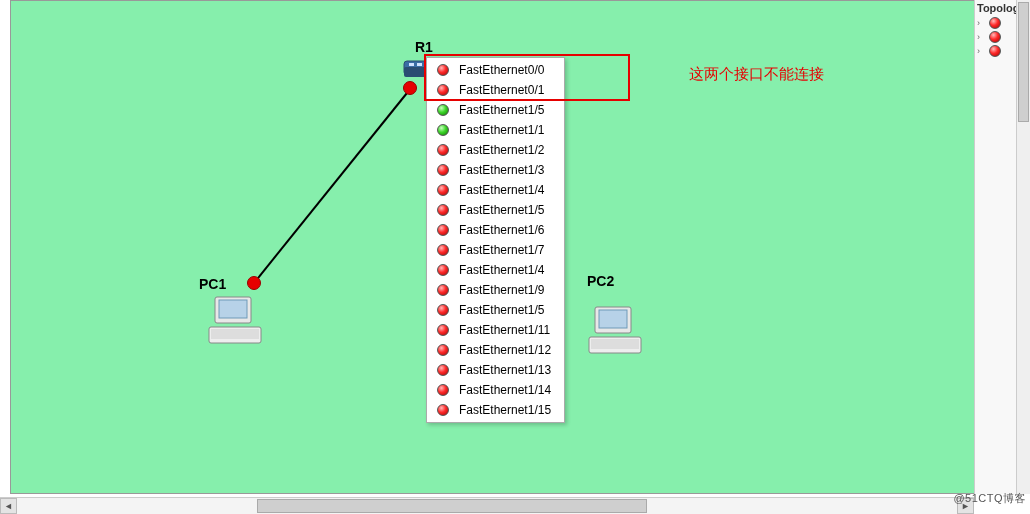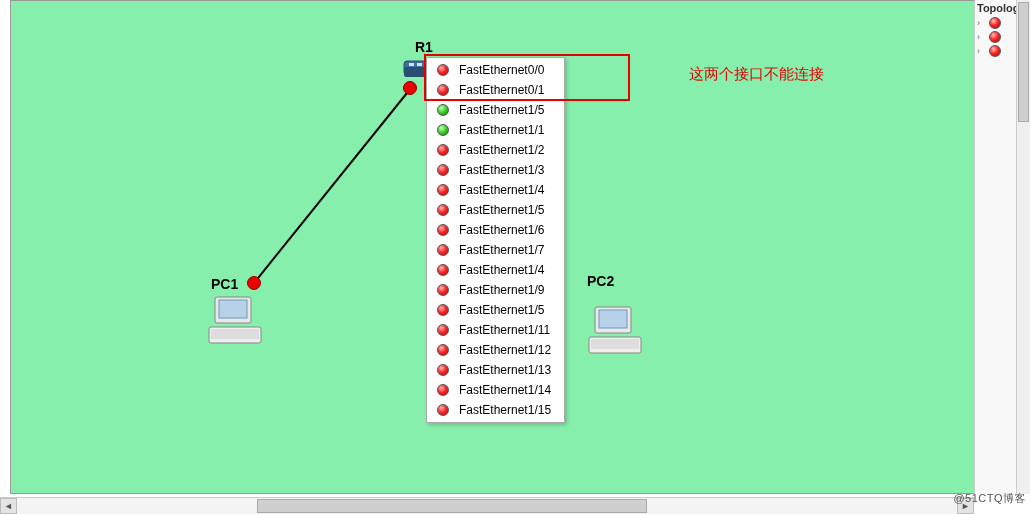--- a/index.html
+++ b/index.html
@@ -196,21 +196,21 @@
   <div class="device-label" style="left:404px; top:38px;">R1</div>
   <svg class="router-icon" style="left:392px; top:56px;">
     <rect x="1" y="4" width="42" height="14" rx="3" fill="#3a6ea5" stroke="#2a4d72"></rect>
     <rect x="1" y="10" width="42" height="10" rx="2" fill="#2a4d72"></rect>
     <rect x="6" y="6" width="5" height="3" fill="#cfe3ff"></rect>
     <rect x="14" y="6" width="5" height="3" fill="#cfe3ff"></rect>
     <rect x="22" y="6" width="5" height="3" fill="#cfe3ff"></rect>
     <rect x="30" y="6" width="5" height="3" fill="#cfe3ff"></rect>
   </svg>
 
-  <div class="device-label" style="left:200px; top:275px;">PC1</div>
+  <div class="device-label" style="left:188px; top:275px;">PC1</div>
   <svg class="pc-icon" style="left:196px; top:294px;">
     <rect x="8" y="2" width="36" height="26" rx="2" fill="#e8e8e8" stroke="#888"></rect>
     <rect x="12" y="5" width="28" height="18" fill="#b7d2e8" stroke="#6e9ab8"></rect>
     <rect x="2" y="32" width="52" height="16" rx="2" fill="#eee" stroke="#888"></rect>
     <rect x="4" y="34" width="48" height="10" fill="#ddd"></rect>
   </svg>
 
   <div class="device-label" style="left:576px; top:272px;">PC2</div>
   <svg class="pc-icon" style="left:576px; top:304px;">
     <rect x="8" y="2" width="36" height="26" rx="2" fill="#e8e8e8" stroke="#888"></rect>

